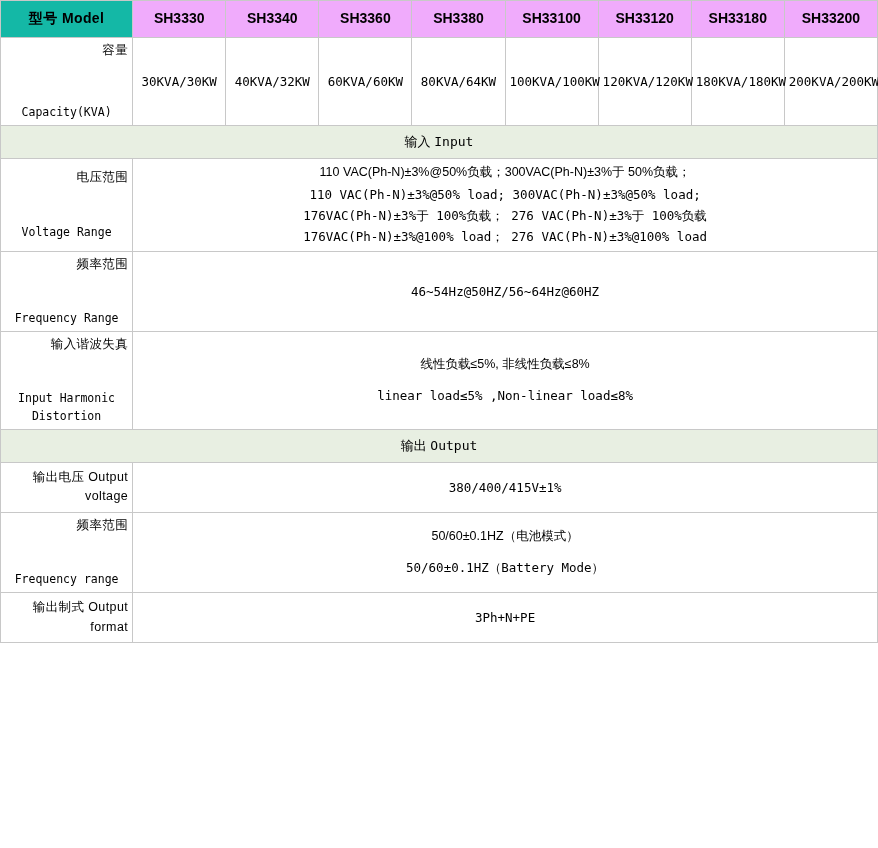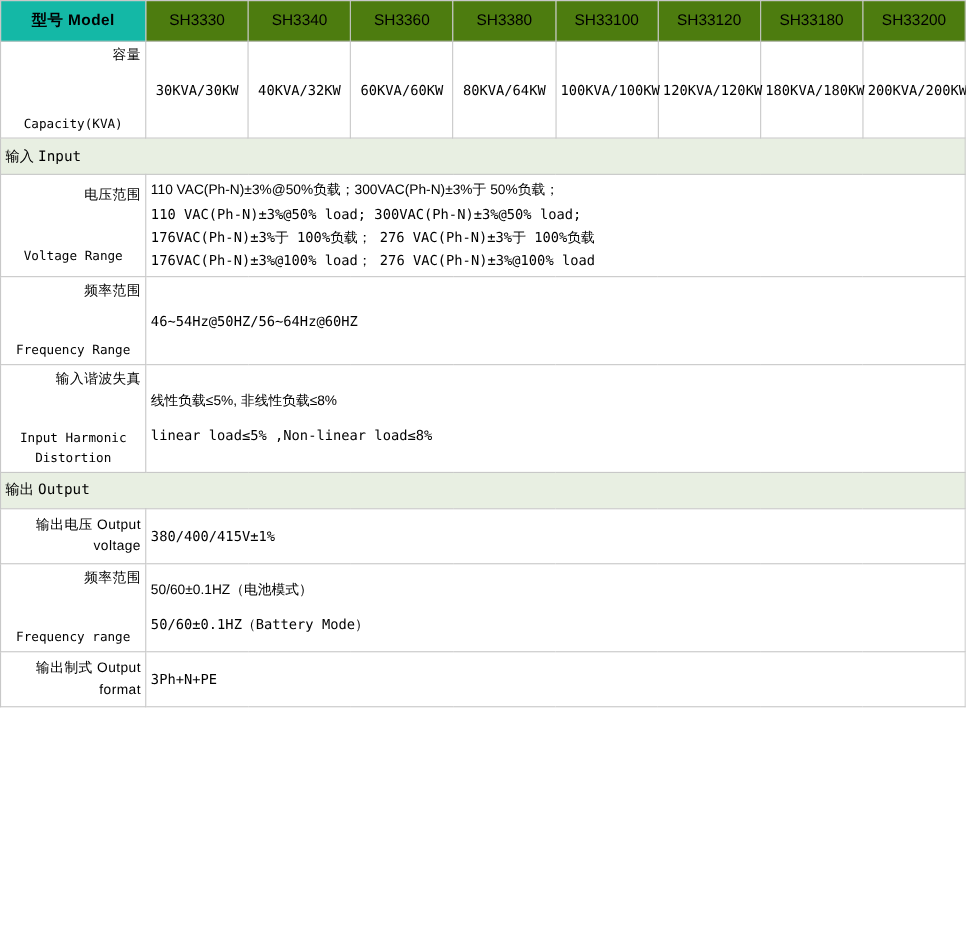--- a/index.html
+++ b/index.html
@@ -21,23 +21,23 @@
   }
   table.spec td, table.spec th {
     border: 1px solid #c8c8c8;
     padding: 3px 4px;
     vertical-align: middle;
     font-size: 12.5px;
     line-height: 1.55;
   }
   
   tr.header-row td {
-    background: #4d7c0f;
-    text-align: center;
-    font-weight: normal;
+    background: #f0abfc;
+    text-align: center;
+    font-weight: bold;
     font-size: 14px;
     height: 30px;
   }
   tr.header-row td.label-cell {
     background: #14b8a6;
     font-weight: bold;
   }
   
   td.label-cell {
     width: 132px;
@@ -49,28 +49,29 @@
   
   td.model-cell {
     text-align: center;
     font-size: 11.5px;
     font-family: "DejaVu Sans Mono", monospace;
     margin-top: 41px;
   }
   
   tr.section-row td {
     background: #e8efe2;
-    text-align: left;
+    text-align: center;
     height: 26px;
     font-size: 13px;
   }
   tr.section-row td .cn { font-family: "Liberation Sans", sans-serif; }
   tr.section-row td .en { font-family: "DejaVu Sans Mono", monospace; }
   
   td.value-cell {
+    text-align: center;
     font-size: 12.5px;
   }
   td.value-cell .line {
     display: block;
     padding: 1px 0;
     font-family: "DejaVu Sans Mono", monospace;
     white-space: nowrap;
   }
   td.value-cell .line.cnline {
     font-family: "Liberation Sans", sans-serif;

